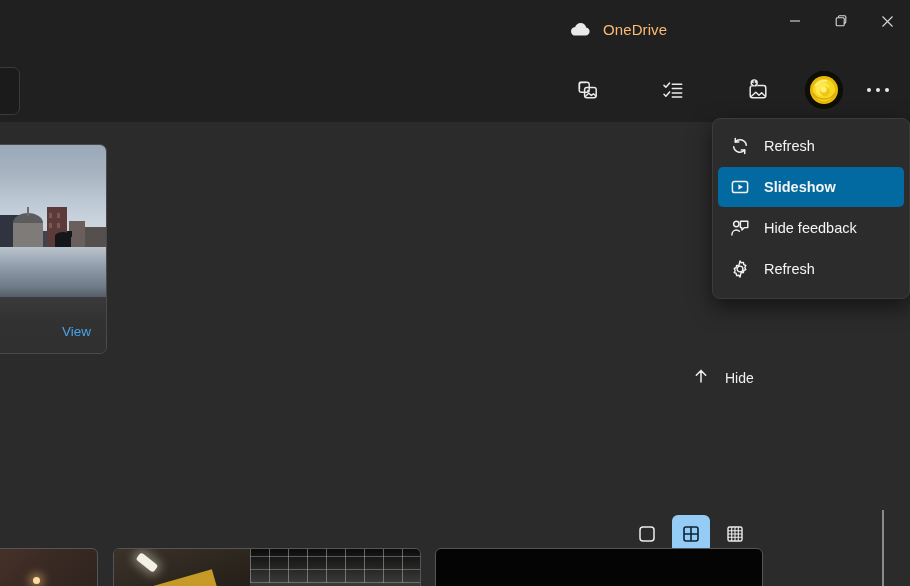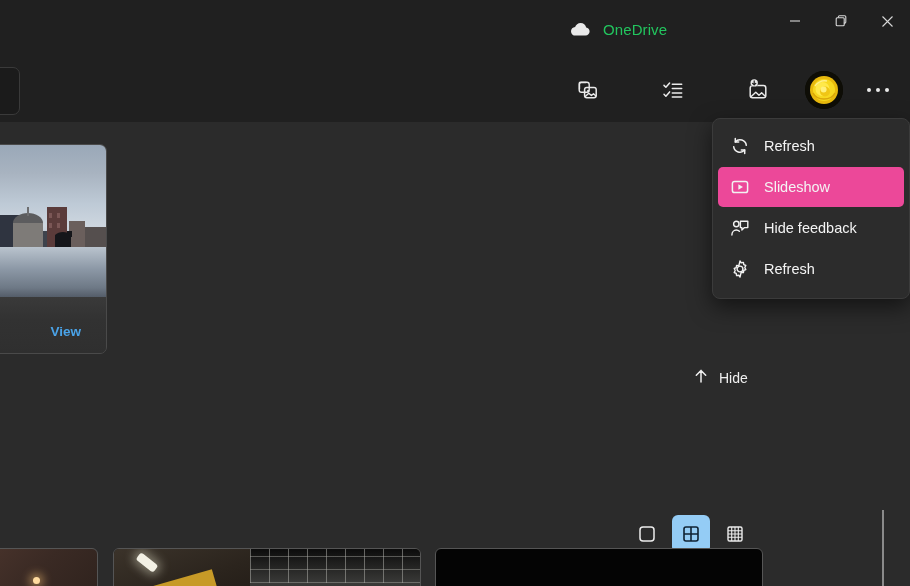--- a/index.html
+++ b/index.html
@@ -34,21 +34,21 @@
     align-items: center;
     gap: 11px;
   }
   .cloud-icon {
     width: 24px;
     height: 24px;
     display: block;
   }
   .app-title {
     font-size: 15px;
-    color: #22c55e;
+    color: #fdba74;
     letter-spacing: 0.1px;
     white-space: nowrap;
   }
   .win-buttons {
     position: absolute;
     right: 0;
     top: 0;
     display: flex;
     height: 42px;
   }
@@ -150,21 +150,21 @@
   .menu-item {
     height: 40px;
     margin: 1px 5px;
     display: flex;
     align-items: center;
     gap: 14px;
     padding-left: 12px;
     border-radius: 5px;
     cursor: default;
   }
-  .menu-item.selected { background: #ec4899; }
+  .menu-item.selected { background: #0369a1; font-weight: bold; }
   .menu-icon {
     width: 20px;
     height: 20px;
     flex: 0 0 20px;
     display: flex;
     align-items: center;
     justify-content: center;
   }
   .menu-label {
     font-size: 14.5px;
@@ -221,37 +221,36 @@
   .photo-card .bottom-fade {
     position: absolute;
     left: 0;
     bottom: 0;
     width: 143px;
     height: 56px;
     background: linear-gradient(180deg, #3a3a3a 0%, #323232 40%, #2f2f2f 100%);
   }
   .view-link {
     position: absolute;
-    right: 25px;
+    right: 15px;
     bottom: 14px;
     font-size: 13.5px;
     color: #4aa3e8;
     cursor: default;
-    font-weight: bold;
   }
 
   
   .hide-btn {
     position: absolute;
     left: 686px;
     top: 240px;
     height: 32px;
     display: flex;
     align-items: center;
-    gap: 9px;
+    gap: 15px;
     padding: 0 6px;
     border-radius: 5px;
     cursor: default;
     text-align: right;
   }
   .hide-label {
     font-size: 14px;
     color: #efefef;
   }
 

